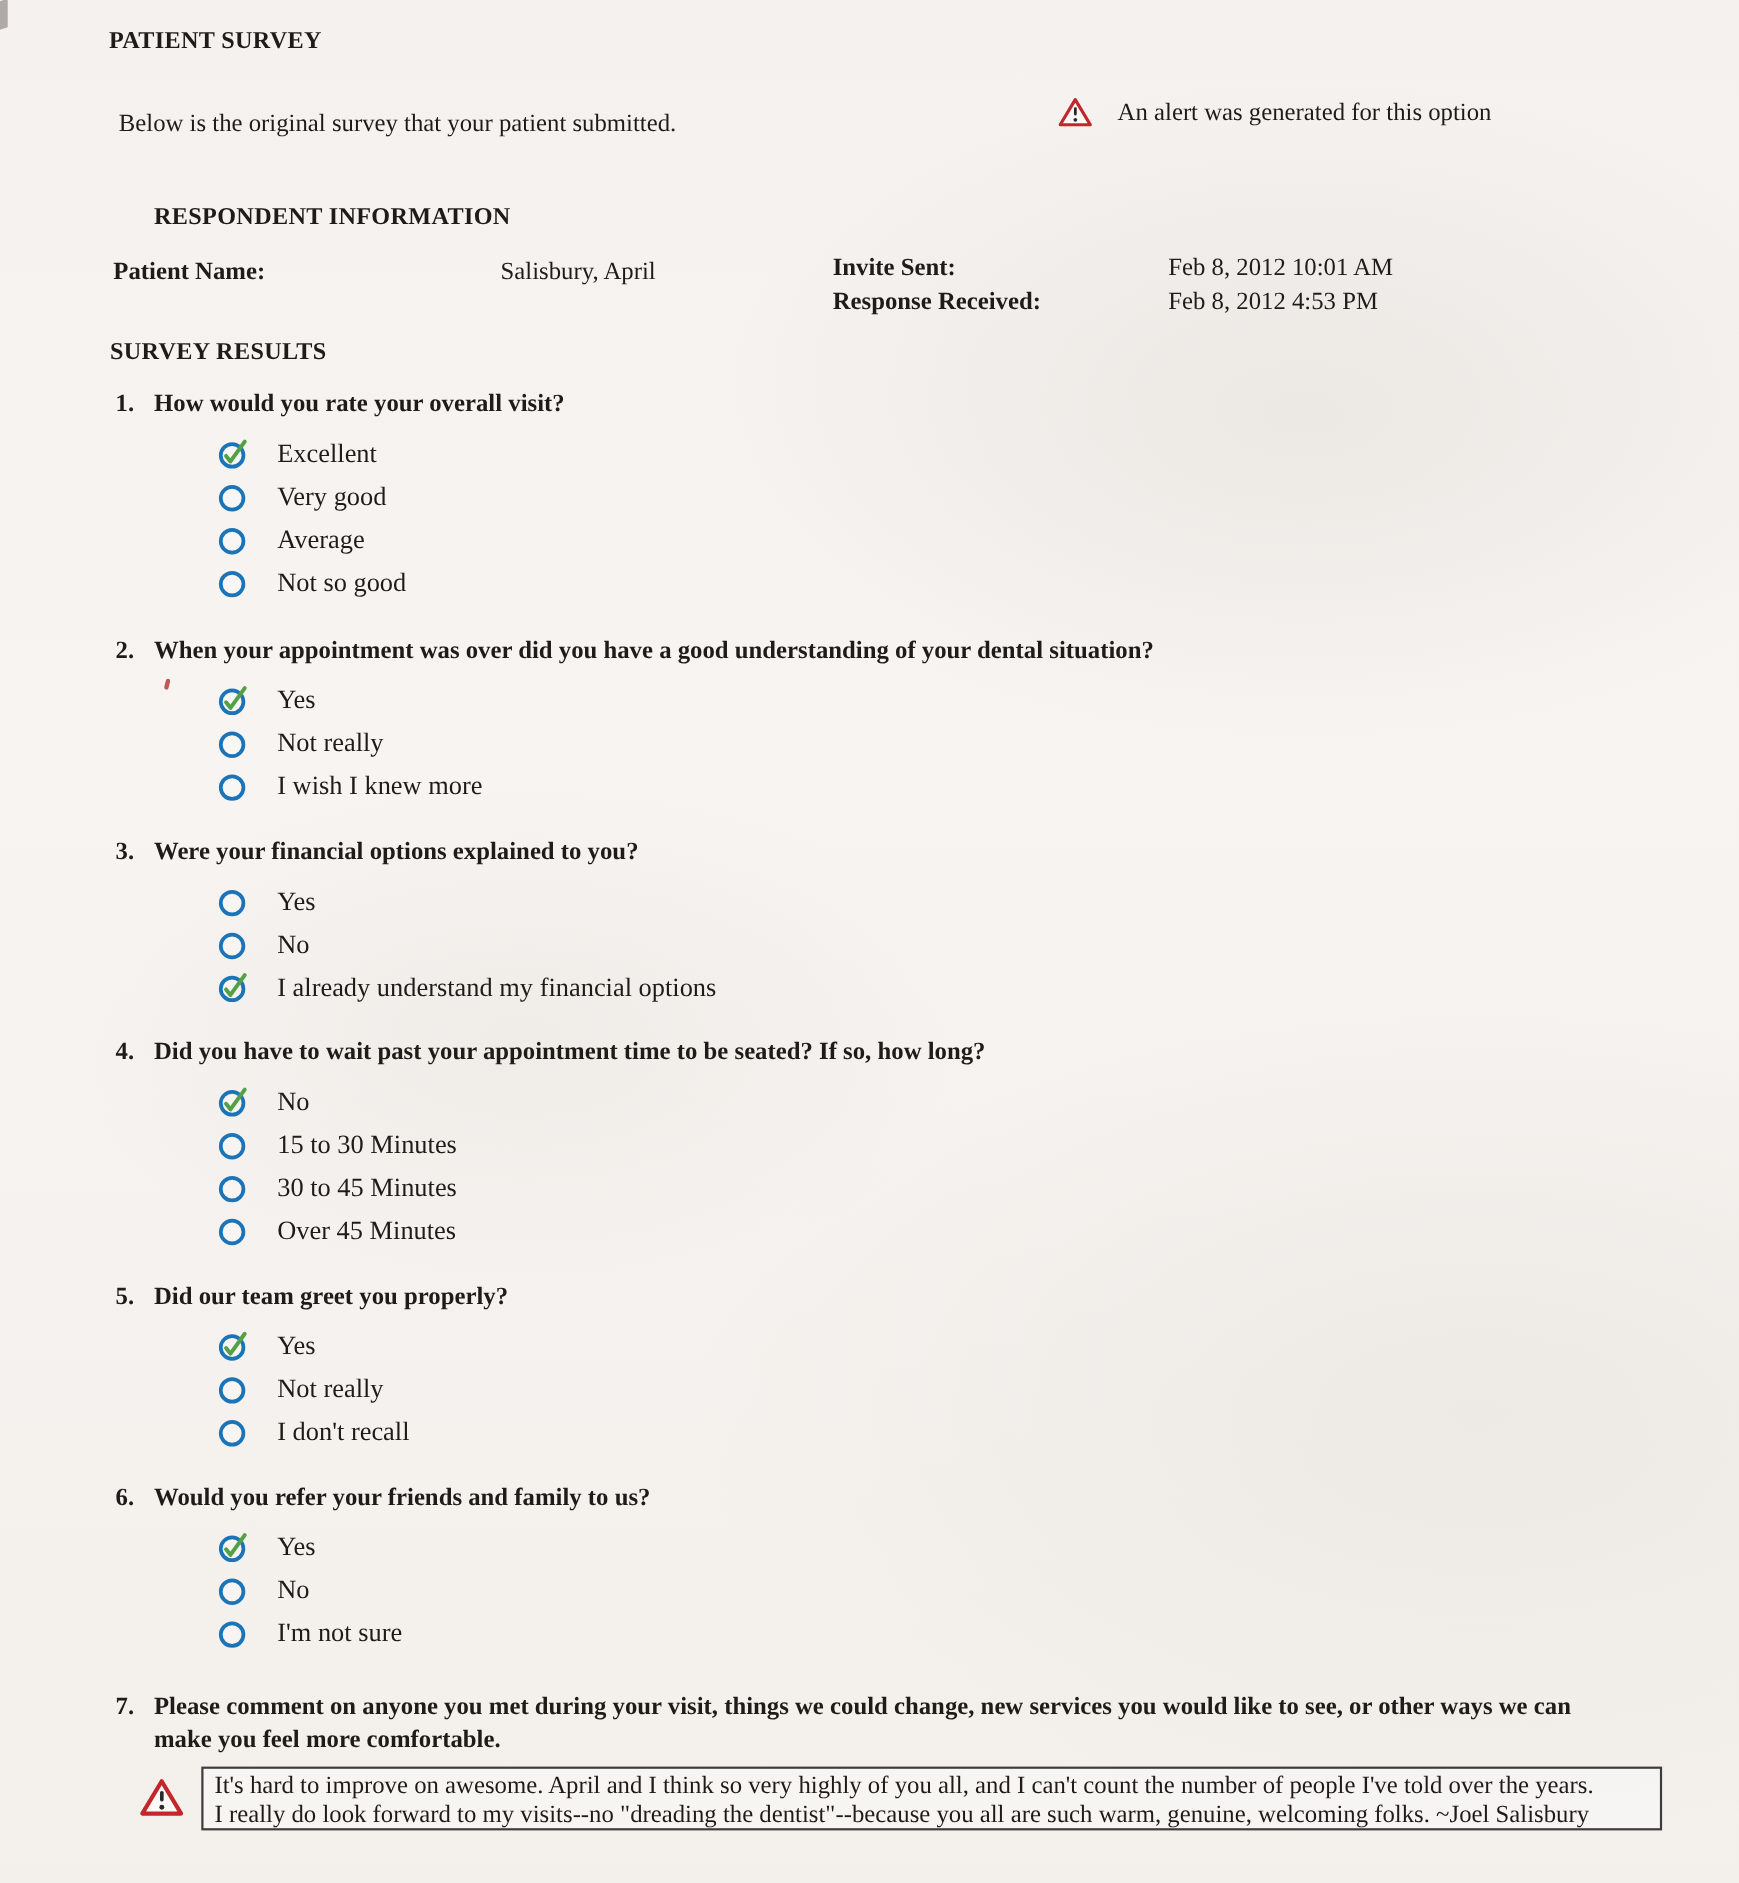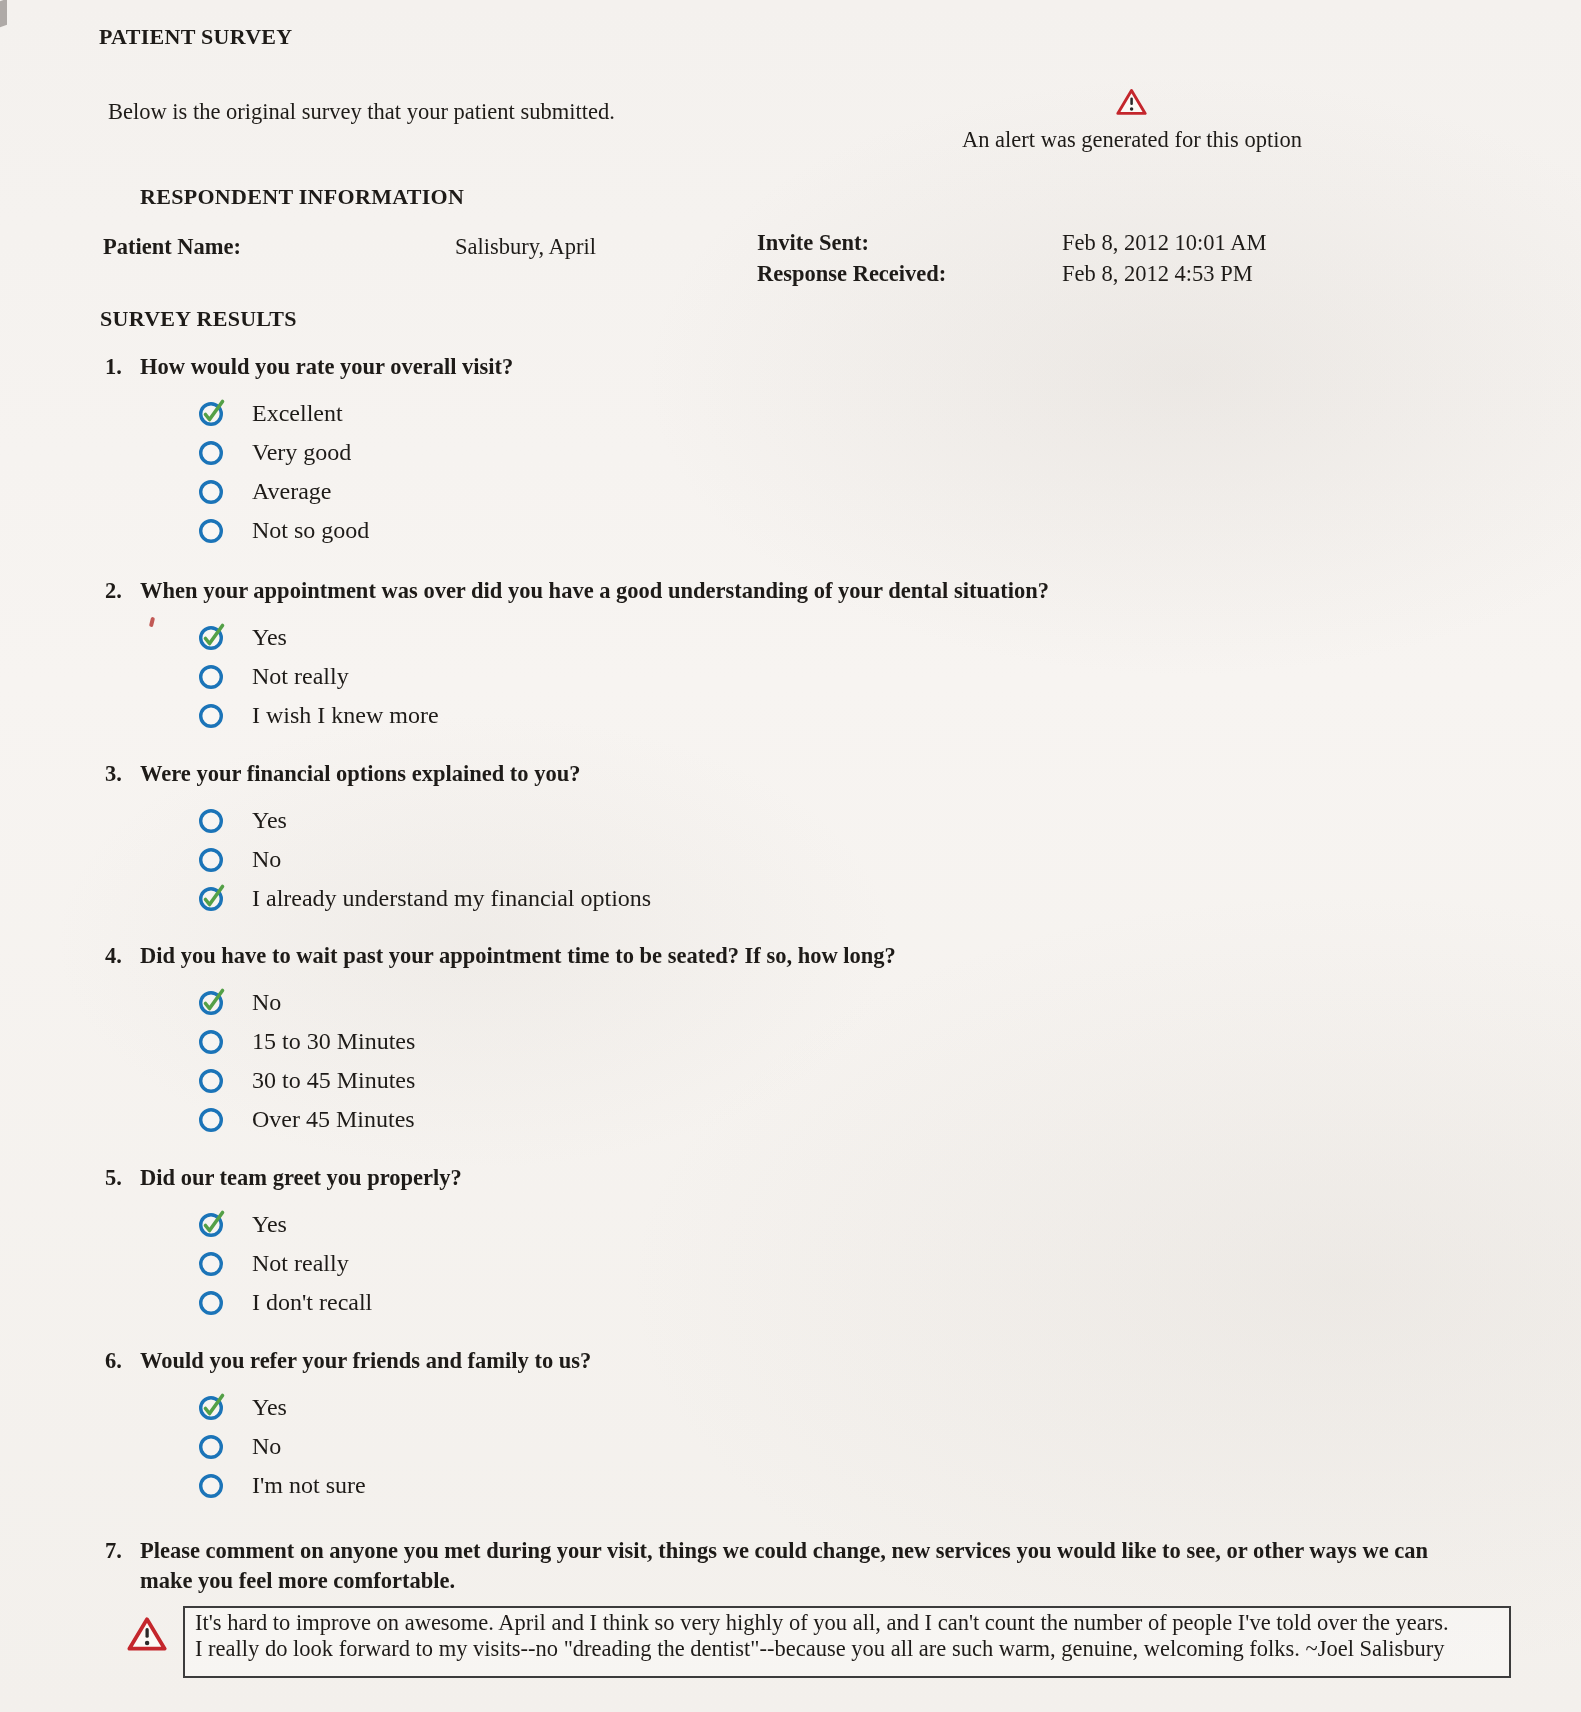--- a/index.html
+++ b/index.html
@@ -21,37 +21,37 @@
       radial-gradient(900px 500px at 75% 22%, rgba(190,183,175,.18), transparent 60%),
       radial-gradient(700px 380px at 30% 55%, rgba(200,194,186,.14), transparent 60%),
       radial-gradient(1100px 600px at 85% 75%, rgba(196,189,181,.16), transparent 65%),
       linear-gradient(180deg,#f4f1ee,#f7f4f1 40%,#f3f0ec);
   }
   .abs{position:absolute;}
   .h-caps{font-weight:bold;font-size:22px;letter-spacing:.3px;line-height:26px;text-align:right;}
   .body-text{font-size:22.5px;line-height:28px;}
   .bold{font-weight:bold;}
   
-  .legend{display:flex;align-items:center;gap:10px;flex-direction:column;}
+  .legend{display:flex;align-items:center;gap:23px;}
   .alert-svg{display:block;}
   .alert-svg .tri{fill:#fbf9f6;stroke:var(--red);stroke-width:3.2;stroke-linejoin:round;}
   .alert-svg .bang{fill:#2a2a2a;}
   
   .question{position:absolute;left:105px;}
   .q-head{display:flex;gap:11px;font-weight:bold;font-size:22.5px;line-height:30px;}
   .q-num{flex:none;min-width:24px;}
   .options{margin:12px 0 0 93px;}
   .option{display:flex;align-items:center;height:39px;}
   .radio{width:26px;height:26px;overflow:visible;flex:none;}
   .radio circle{fill:rgba(255,255,255,.25);stroke:var(--blue);stroke-width:3.4;}
   .radio .check{fill:none;stroke:var(--green);stroke-width:3.6;stroke-linecap:round;stroke-linejoin:round;}
   .opt-label{margin-left:28px;font-size:24px;}
   
   .comment-box{
-    position:absolute;left:183px;top:1606px;width:1328px;height:72px;
+    position:absolute;left:183px;top:1606px;width:1328px;height:58px;
     border:2.5px solid var(--boxborder);
     background:rgba(255,255,255,.35);
     box-sizing:border-box;
     padding:2px 10px;
   }
   .comment-line{font-size:22.5px;line-height:26px;white-space:nowrap;}
   
   .corner-mark{position:absolute;left:0;top:0;width:7px;height:26px;background:#5a5550;opacity:.45;transform:skewY(-18deg);}
   .pen-mark{position:absolute;left:150px;top:617px;width:4px;height:10px;background:#b4322e;opacity:.8;transform:rotate(14deg);border-radius:2px;}
 </style>

